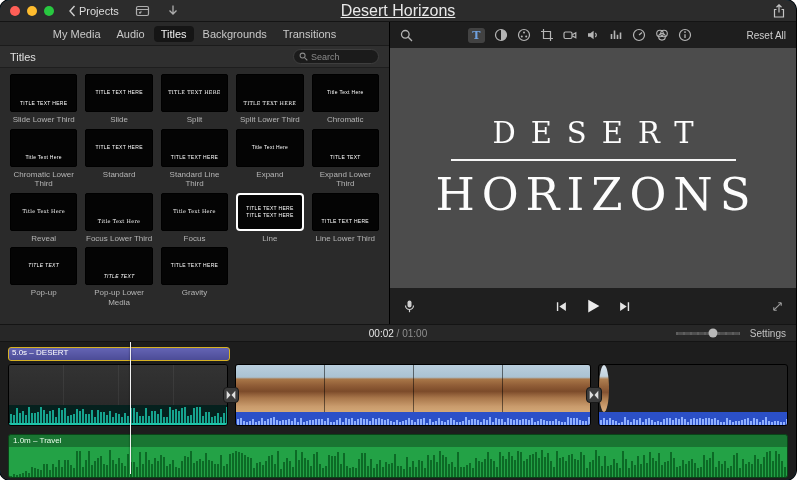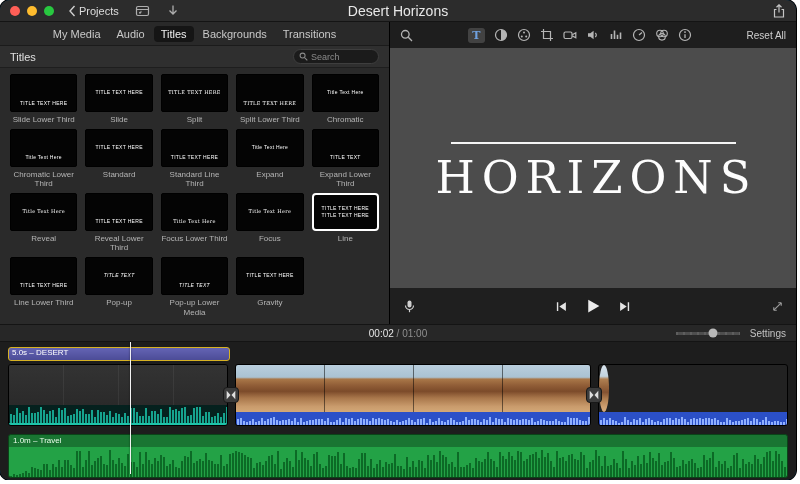--- a/index.html
+++ b/index.html
@@ -12,21 +12,21 @@
   svg{display:block}
   
   .titlebar{height:22px; background:#2c2c2c; border-bottom:1px solid #141414;
     display:flex; align-items:center; padding:0 10px; position:relative; flex:0 0 auto;}
   .lights{display:flex; gap:7px; margin-right:14px;}
   .light{width:10px; height:10px; border-radius:50%;}
   .light.r{background:#ff5f57}.light.y{background:#febc2e}.light.g{background:#28c840}
   .back{display:flex; align-items:center; gap:3px; font-size:11px; color:#ddd; margin-right:16px;}
   .tb-icon{margin-right:16px; opacity:.85;}
   .win-title{position:absolute; left:50%; top:0; transform:translateX(-50%); line-height:22px;
-    font-size:14px; color:#e8e8e8;}
+    font-size:16px; color:#e8e8e8;text-decoration:underline;}
   .share{margin-left:auto;}
   
   .main{flex:0 0 302px; display:flex; min-height:0;}
   .left{width:390px; flex:0 0 390px; background:#2a2a2a; display:flex; flex-direction:column; border-right:1px solid #000;}
   
   .tabbar{height:24px; background:#292929; border-bottom:1px solid #1b1b1b;
     display:flex; align-items:center; justify-content:center; gap:2px;}
   .tab{font-size:11px; color:#c9c9c9; padding:2px 7px; border-radius:4px; white-space:nowrap;}
   .tab.active{background:#151515; color:#f0f0f0;}
   
@@ -247,26 +247,20 @@
             <div class="cell-label">Expand Lower Third</div>
           </div>
           <div class="title-cell">
             <div class="thumb">
               <div class="thumb-text center serif">Title Text Here</div>
             </div>
             <div class="cell-label">Reveal</div>
           </div>
           <div class="title-cell">
             <div class="thumb">
-              <div class="thumb-text lower">TITLE TEXT HERE</div>
-            </div>
-            <div class="cell-label">Reveal Lower Third</div>
-          </div>
-          <div class="title-cell">
-            <div class="thumb">
               <div class="thumb-text lower serif">Title Text Here</div>
             </div>
             <div class="cell-label">Focus Lower Third</div>
           </div>
           <div class="title-cell">
             <div class="thumb">
               <div class="thumb-text center serif">Title Text Here</div>
             </div>
             <div class="cell-label">Focus</div>
           </div>
@@ -372,20 +366,21 @@
                 <circle cx="7" cy="7" r="5.5" fill="none" stroke="#c6c6c6" stroke-width="1.2"></circle>
                 <line x1="7" y1="6.3" x2="7" y2="10" stroke="#c6c6c6" stroke-width="1.3"></line>
                 <circle cx="7" cy="4.1" r="0.9" fill="#c6c6c6"></circle>
               </svg>
           </span>
         </div>
         <span class="reset">Reset All</span>
       </div>
 
       <div class="viewer">
+        <div class="vt1">DESERT</div>
         <div class="vline"></div>
         <div class="vt2">HORIZONS</div>
       </div>
 
       <div class="vcontrols">
         <span>
           <svg width="15" height="15" viewBox="0 0 15 15">
               <rect x="5.5" y="1.5" width="4" height="7" rx="2" fill="#cfcfcf"></rect>
               <path d="M3.5 6.5 a4 4 0 0 0 8 0" fill="none" stroke="#cfcfcf" stroke-width="1.2"></path>
               <line x1="7.5" y1="10.8" x2="7.5" y2="13.2" stroke="#cfcfcf" stroke-width="1.2"></line>

